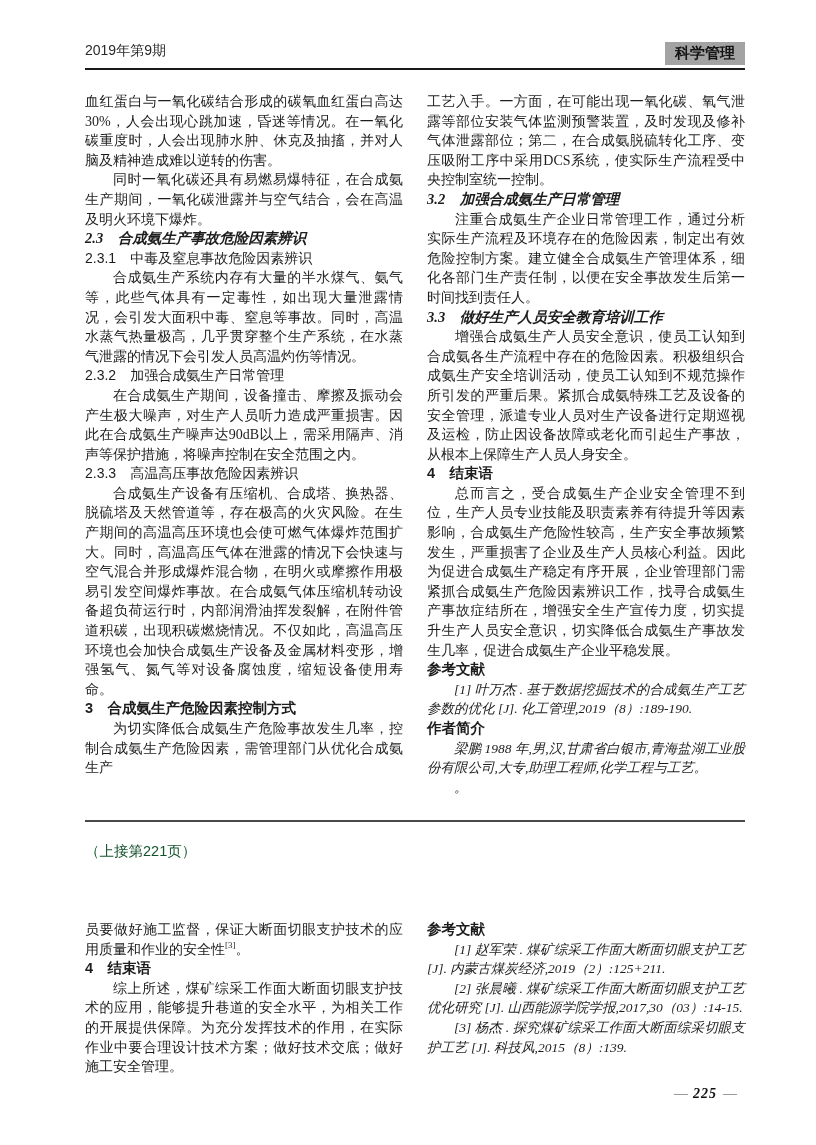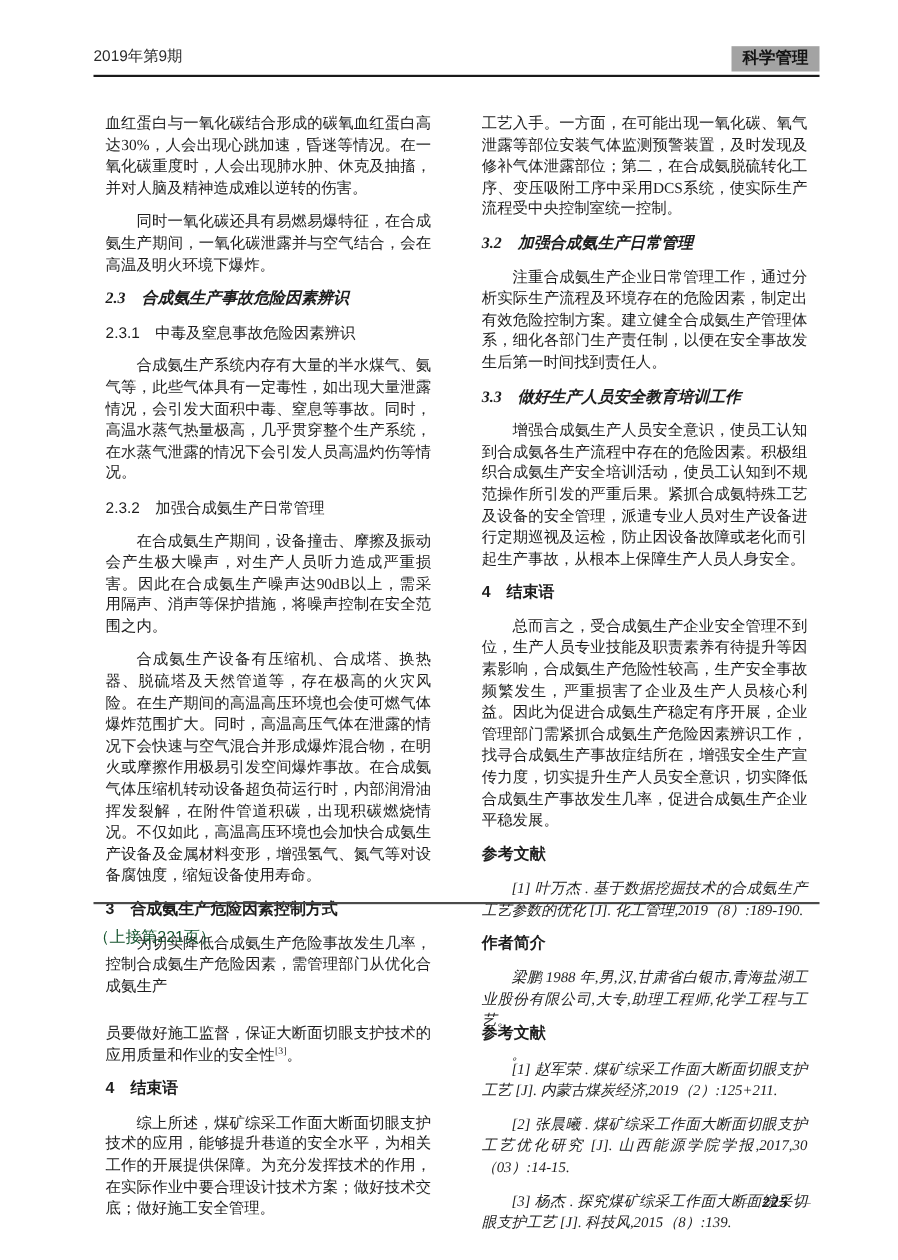--- a/index.html
+++ b/index.html
@@ -25,21 +25,21 @@
     font-weight:bold; font-size:15px; padding:2px 10px 3px 10px; line-height:18px;
   }
 
   
   .article { position:absolute; left:85px; width:660px; }
   .article-1 { top:92px; }
   .article-2 { top:920px; }
   .columns { display:flex; gap:24px; }
   .col { width:318px; font-size:14px; line-height:19.6px; text-align:justify; }
 
-  .block { margin:11px; }
+  .block { margin:0; }
   .p      { text-indent:2em; }
   .p-cont { text-indent:0; }
   .h1 { font-family:"Liberation Sans", sans-serif; font-weight:bold; font-size:14.5px; text-indent:0; }
   .h2 { font-style:italic; font-weight:600; font-size:14.5px; text-indent:0; }
   .h3 { font-family:"Liberation Sans", sans-serif; font-size:14px; text-indent:0; }
   .ref { font-style:italic; font-size:13.5px; text-indent:2em; }
   sup { font-size:9px; line-height:0; }
 
   
   .divider {
@@ -75,20 +75,21 @@
   <div class="article article-1">
     <div class="columns">
       <div class="col">
           <div class="block p-cont">血红蛋白与一氧化碳结合形成的碳氧血红蛋白高达30%，人会出现心跳加速，昏迷等情况。在一氧化碳重度时，人会出现肺水肿、休克及抽搐，并对人脑及精神造成难以逆转的伤害。</div>
           <div class="block p">同时一氧化碳还具有易燃易爆特征，在合成氨生产期间，一氧化碳泄露并与空气结合，会在高温及明火环境下爆炸。</div>
           <div class="block h2">2.3　合成氨生产事故危险因素辨识</div>
           <div class="block h3">2.3.1　中毒及窒息事故危险因素辨识</div>
           <div class="block p">合成氨生产系统内存有大量的半水煤气、氨气等，此些气体具有一定毒性，如出现大量泄露情况，会引发大面积中毒、窒息等事故。同时，高温水蒸气热量极高，几乎贯穿整个生产系统，在水蒸气泄露的情况下会引发人员高温灼伤等情况。</div>
           <div class="block h3">2.3.2　加强合成氨生产日常管理</div>
           <div class="block p">在合成氨生产期间，设备撞击、摩擦及振动会产生极大噪声，对生产人员听力造成严重损害。因此在合成氨生产噪声达90dB以上，需采用隔声、消声等保护措施，将噪声控制在安全范围之内。</div>
+          <div class="block h3">2.3.3　高温高压事故危险因素辨识</div>
           <div class="block p">合成氨生产设备有压缩机、合成塔、换热器、脱硫塔及天然管道等，存在极高的火灾风险。在生产期间的高温高压环境也会使可燃气体爆炸范围扩大。同时，高温高压气体在泄露的情况下会快速与空气混合并形成爆炸混合物，在明火或摩擦作用极易引发空间爆炸事故。在合成氨气体压缩机转动设备超负荷运行时，内部润滑油挥发裂解，在附件管道积碳，出现积碳燃烧情况。不仅如此，高温高压环境也会加快合成氨生产设备及金属材料变形，增强氢气、氮气等对设备腐蚀度，缩短设备使用寿命。</div>
           <div class="block h1">3　合成氨生产危险因素控制方式</div>
           <div class="block p">为切实降低合成氨生产危险事故发生几率，控制合成氨生产危险因素，需管理部门从优化合成氨生产</div>
         </div>
       <div class="col">
           <div class="block p-cont">工艺入手。一方面，在可能出现一氧化碳、氧气泄露等部位安装气体监测预警装置，及时发现及修补气体泄露部位；第二，在合成氨脱硫转化工序、变压吸附工序中采用DCS系统，使实际生产流程受中央控制室统一控制。</div>
           <div class="block h2">3.2　加强合成氨生产日常管理</div>
           <div class="block p">注重合成氨生产企业日常管理工作，通过分析实际生产流程及环境存在的危险因素，制定出有效危险控制方案。建立健全合成氨生产管理体系，细化各部门生产责任制，以便在安全事故发生后第一时间找到责任人。</div>
           <div class="block h2">3.3　做好生产人员安全教育培训工作</div>
           <div class="block p">增强合成氨生产人员安全意识，使员工认知到合成氨各生产流程中存在的危险因素。积极组织合成氨生产安全培训活动，使员工认知到不规范操作所引发的严重后果。紧抓合成氨特殊工艺及设备的安全管理，派遣专业人员对生产设备进行定期巡视及运检，防止因设备故障或老化而引起生产事故，从根本上保障生产人员人身安全。</div>

